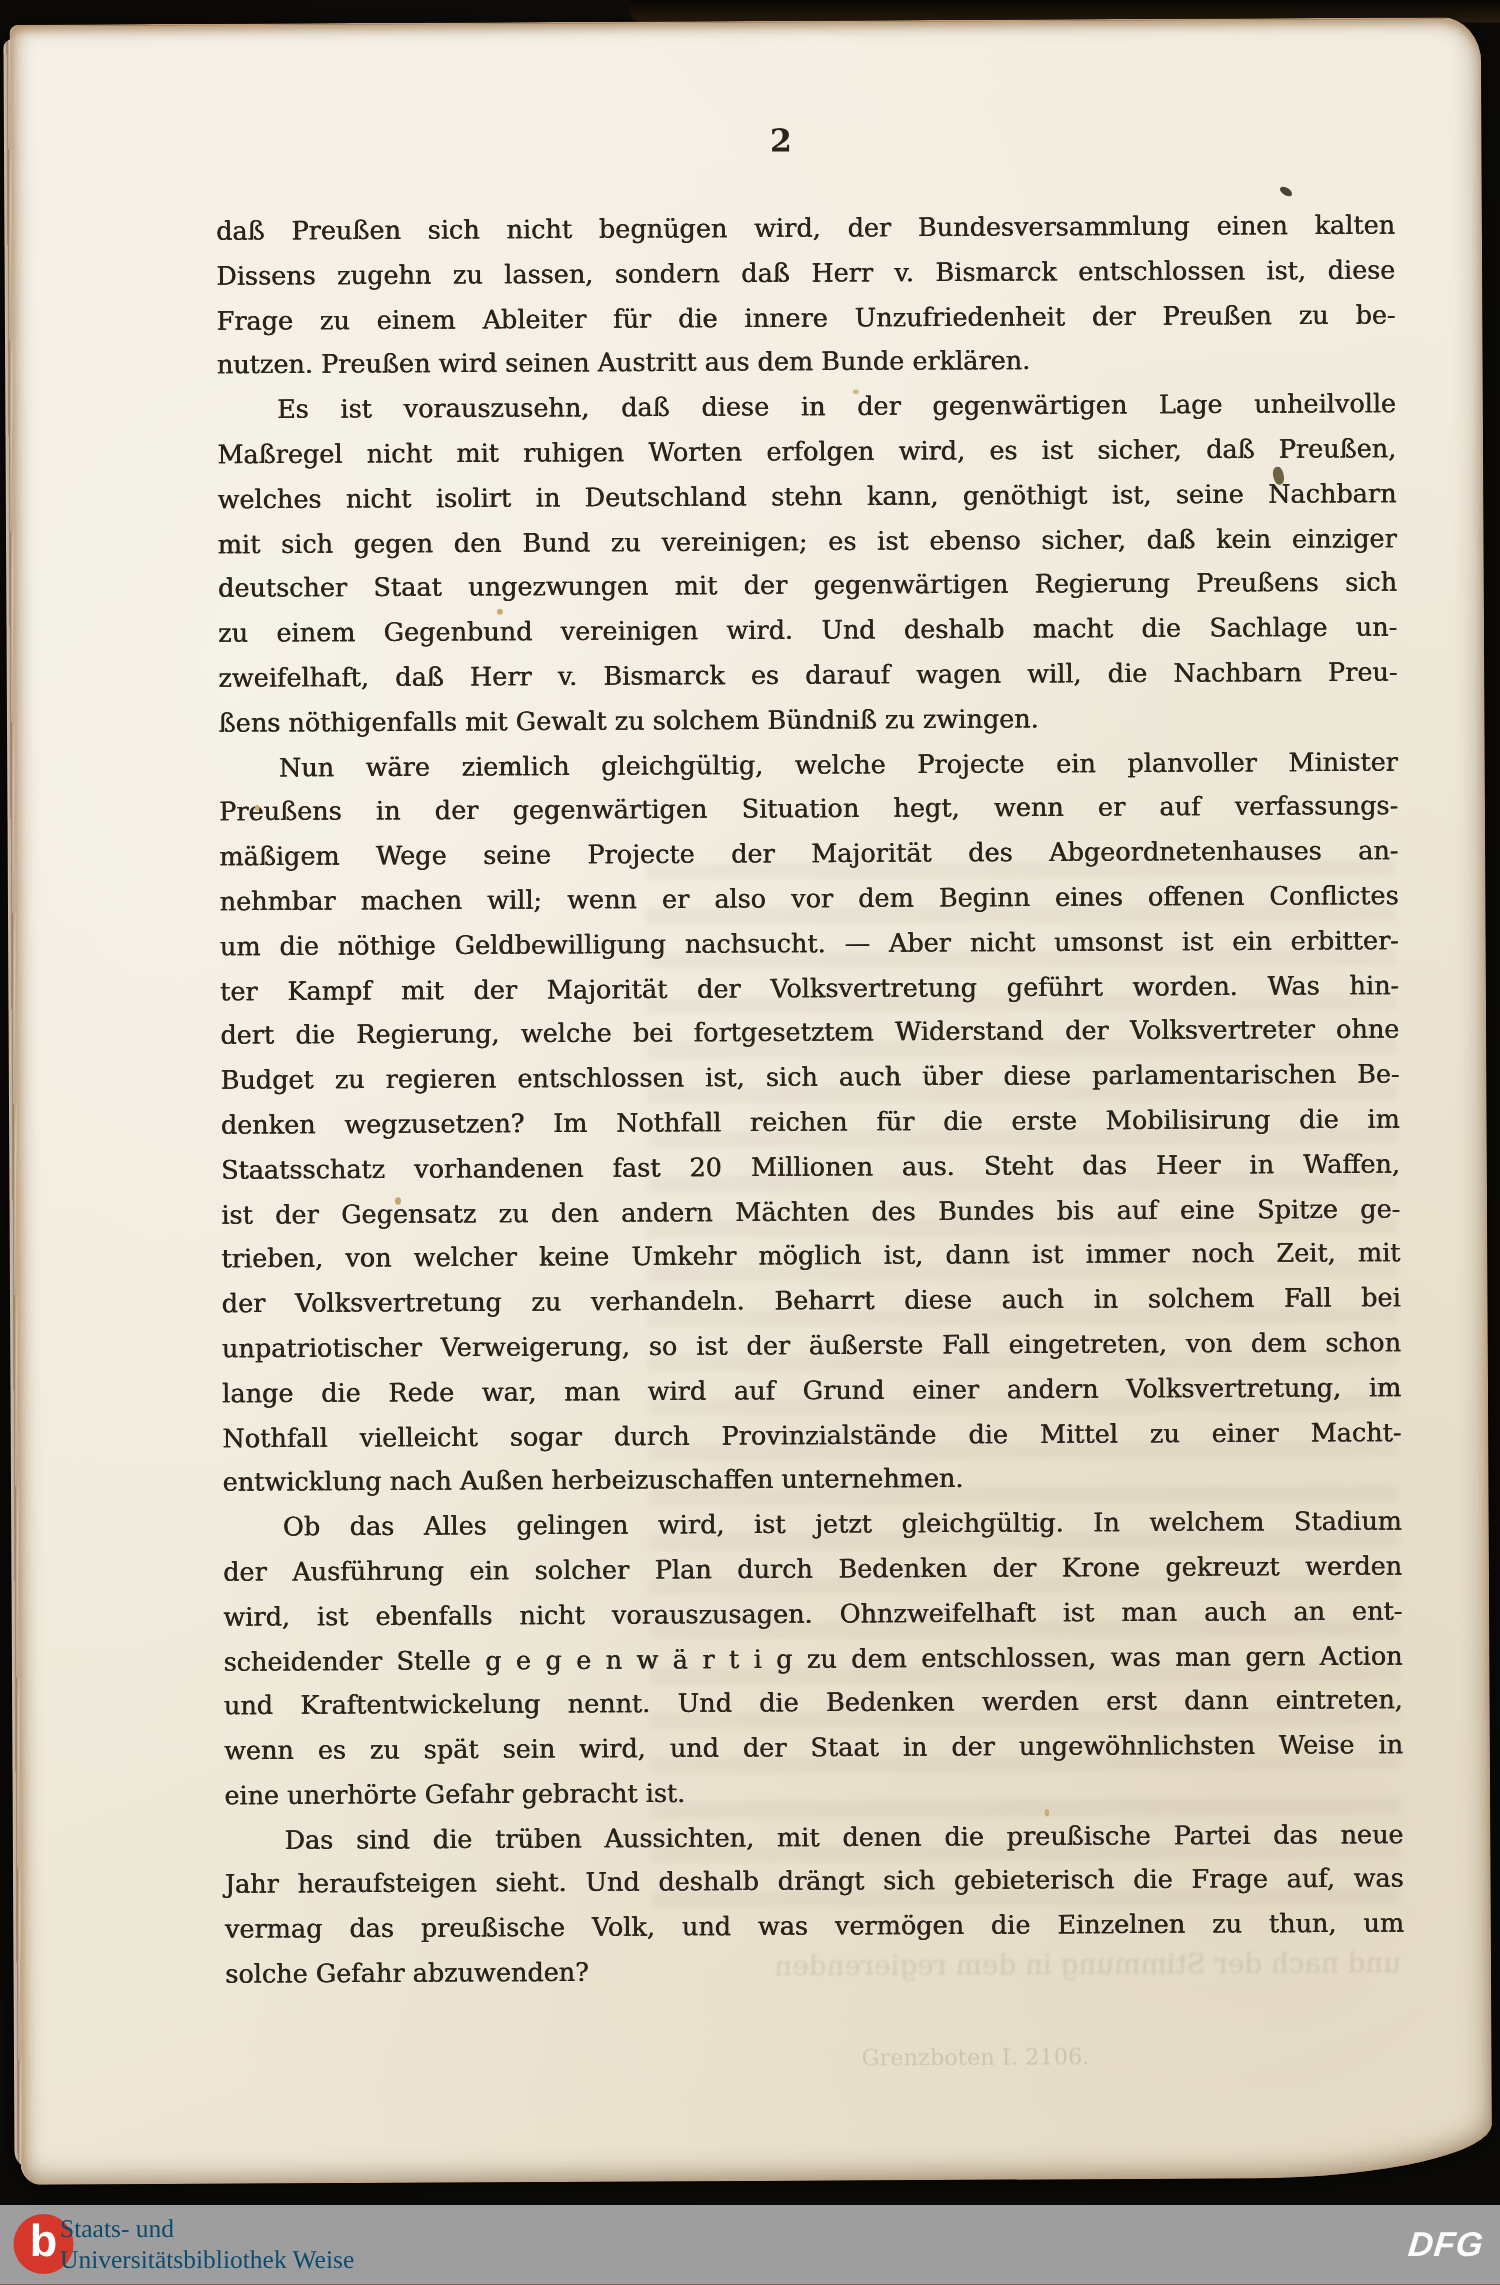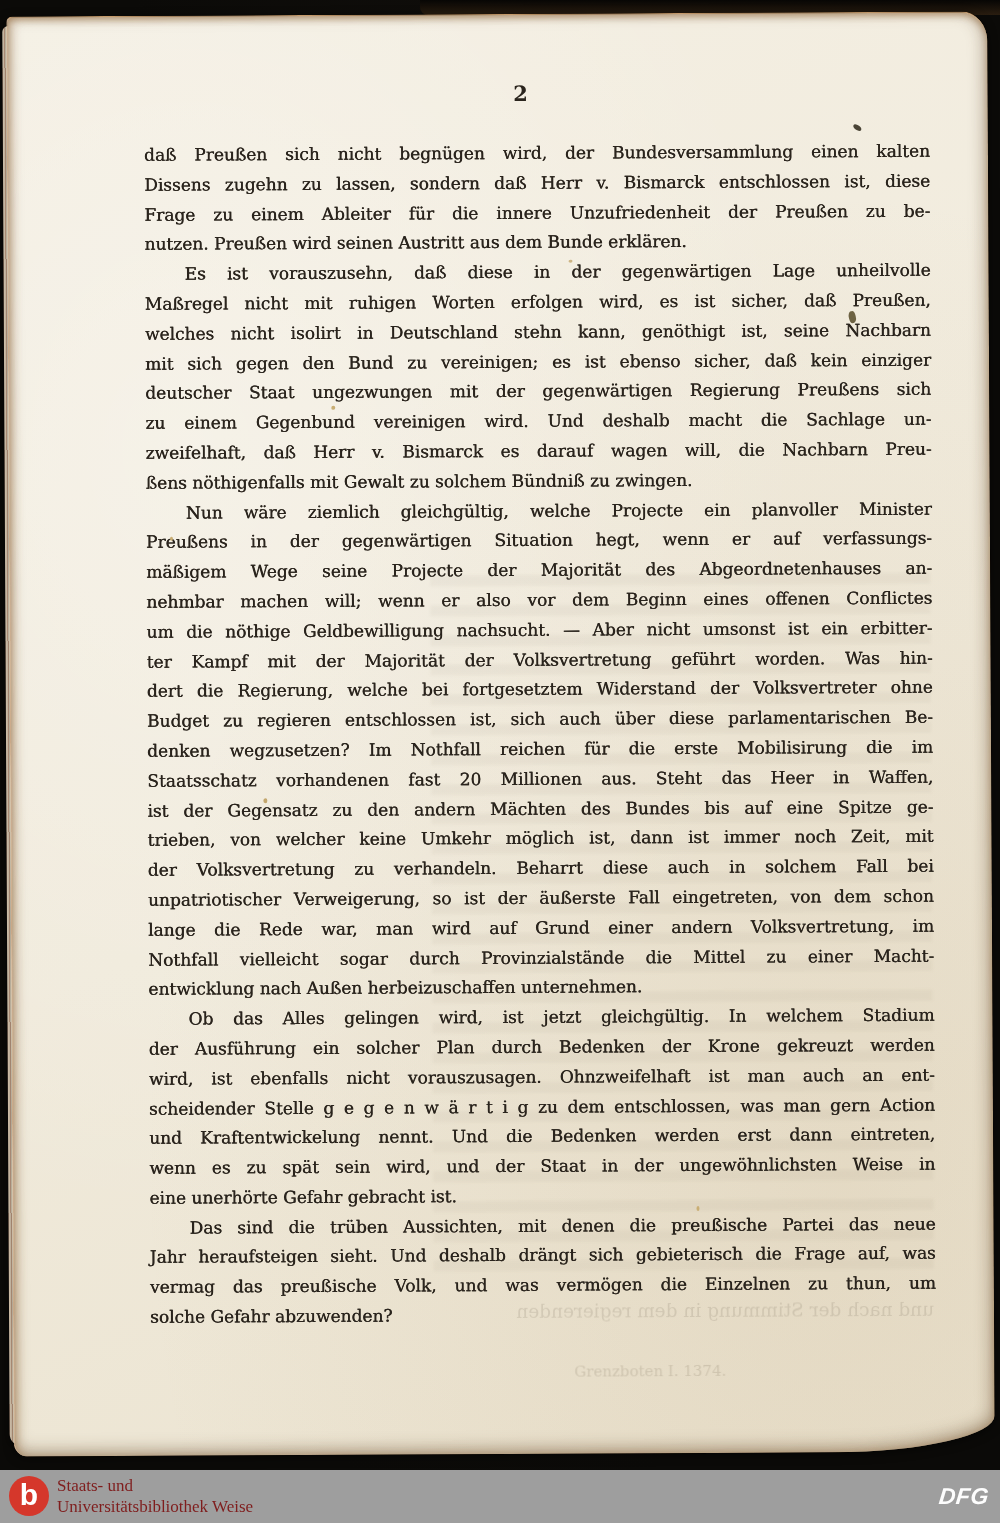--- a/index.html
+++ b/index.html
@@ -82,23 +82,23 @@
     position:absolute;left:0;right:0;bottom:0;height:53px;
     background:#9e9e9e;
   }
   .suub-logo{
     position:absolute;left:9px;top:6px;width:40px;height:40px;border-radius:50%;
     background:#d5372b;color:#fff;
     font-family:"Liberation Sans", sans-serif;font-weight:bold;font-size:30px;
     text-align:center;line-height:38px;
   }
   .lib-name{
-    position:absolute;left:57px;top:5px;
+    position:absolute;left:40px;top:5px;
     font-family:"Liberation Serif", serif;font-size:17px;line-height:21px;
-    color:#7f1d1d;
+    color:#0c4a6e;
   }
   .dfg{
     position:absolute;right:11px;top:13px;
     font-family:"Liberation Sans", sans-serif;
     font-weight:bold;font-style:italic;font-size:23px;letter-spacing:.5px;
     color:#fdfdfd;transform:skewX(-6deg);
   }
 </style>
 </head>
 <body>
@@ -148,21 +148,21 @@
     <div class="ln">und Kraftentwickelung nennt.  Und die Bedenken werden erst dann eintreten,</div>
     <div class="ln">wenn es zu spät sein wird, und der Staat in der ungewöhnlichsten Weise in</div>
     <div class="ln last">eine unerhörte Gefahr gebracht ist.</div>
     <div class="ln ind">Das sind die trüben Aussichten, mit denen die preußische Partei das neue</div>
     <div class="ln">Jahr heraufsteigen sieht. Und deshalb drängt sich gebieterisch die Frage auf, was</div>
     <div class="ln">vermag das preußische Volk, und was vermögen die Einzelnen zu thun, um</div>
     <div class="ln last">solche Gefahr abzuwenden?</div>
   </div>
 
   <div class="ghost mir g1">und nach der Stimmung in dem regierenden</div>
-  <div class="ghost g2">Grenzboten I. 1374.</div>
+  <div class="ghost g2">Grenzboten I. 2106.</div>
 
   <div class="speck sp1"></div>
   <div class="speck sp2"></div>
   <div class="speck sp3"></div>
   <div class="speck sp4"></div>
   <div class="speck sp5"></div>
   <div class="speck sp6"></div>
   <div class="speck sp7"></div>
 </div>
 

